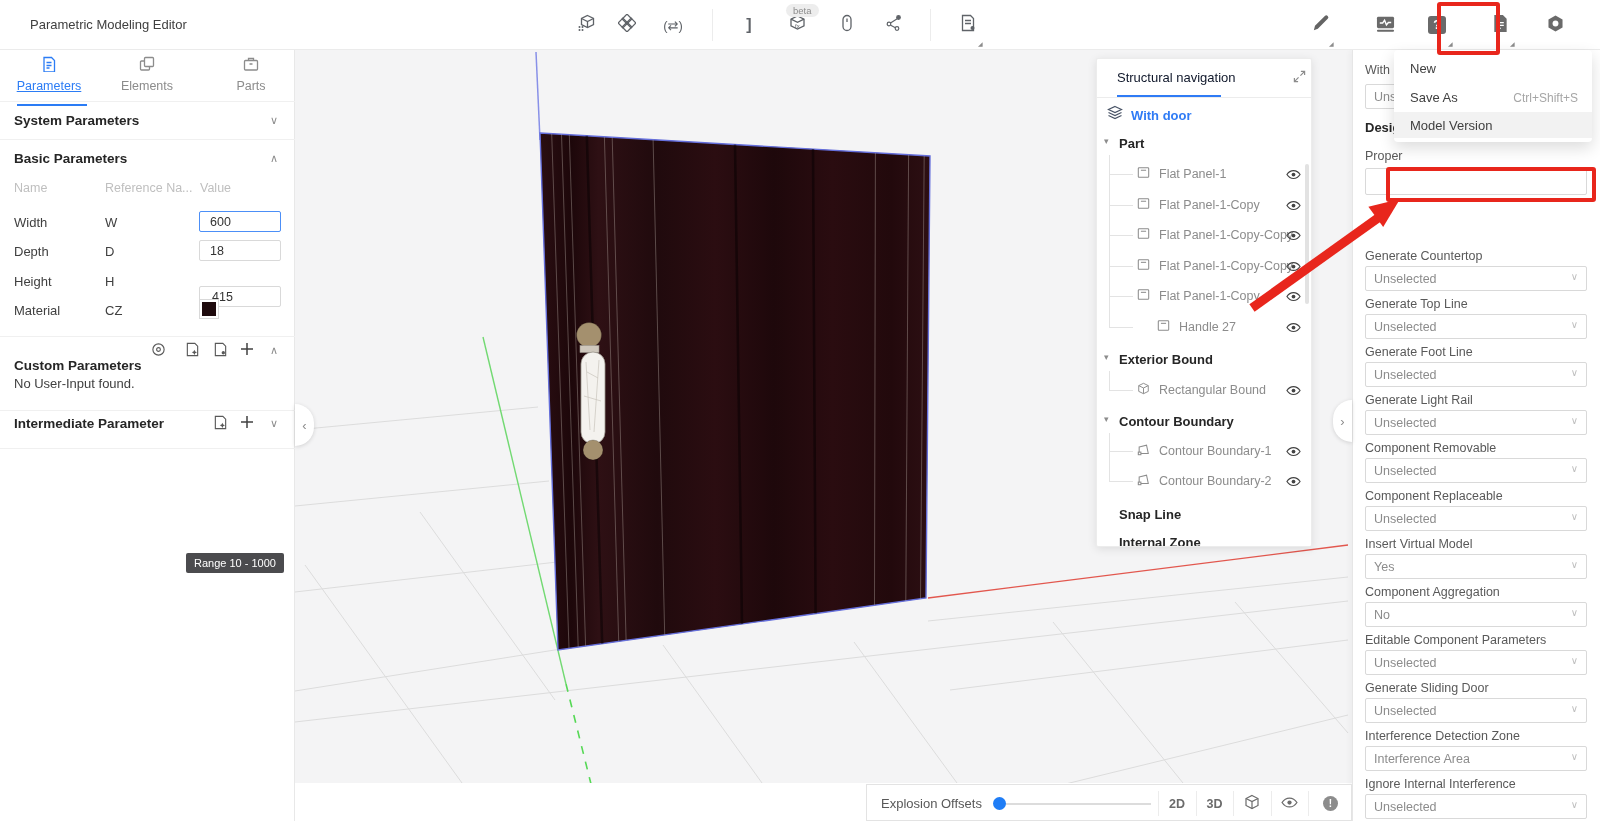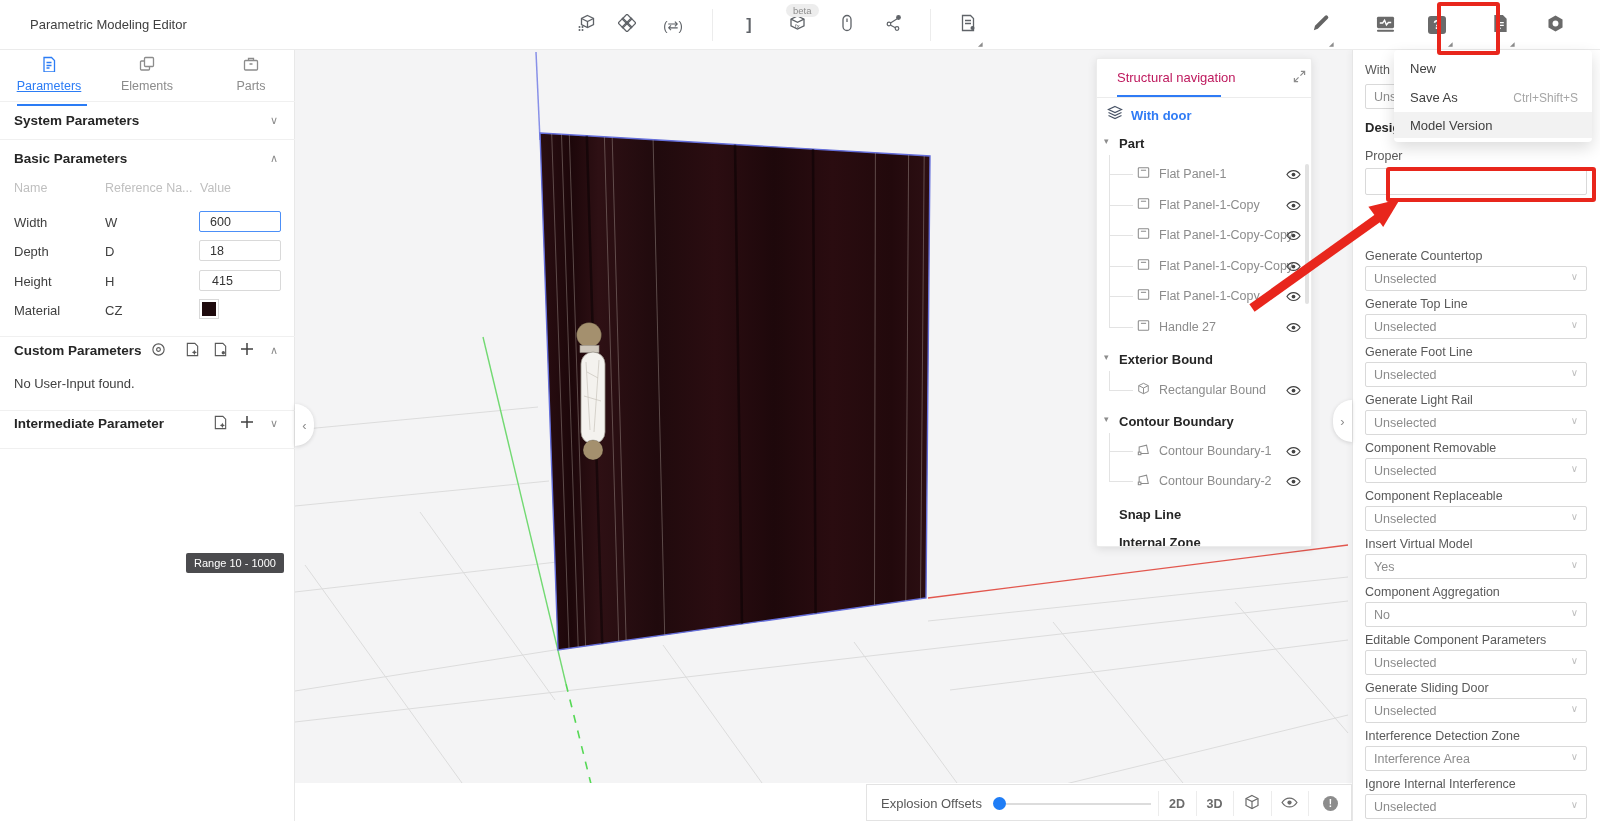--- a/index.html
+++ b/index.html
@@ -39,21 +39,21 @@
   #scene { left:295px; top:50px; z-index:3; }
 
   
   .edge-handle { width:19px; height:42px; background:#fff; box-shadow:0 1px 4px rgba(0,0,0,.14); color:#8c8c8c; font-size:13px; display:flex; align-items:center; justify-content:center; cursor:pointer; z-index:22; }
   #handle-left { left:295px; top:404px; border-radius:0 21px 21px 0; }
   #handle-right { left:1333px; top:400px; border-radius:21px 0 0 21px; }
 
   
   #nav-panel { left:1096px; top:58px; width:216px; height:489px; background:#fff; border:1px solid #ececec; border-radius:2px; box-shadow:0 2px 10px rgba(0,0,0,.10); overflow:hidden; z-index:15; }
   .nav-header { position:absolute; left:0; top:0; width:100%; height:39px; border-bottom:1px solid #ececec; }
-  .nav-title { position:absolute; left:20px; top:11px; font-size:13px; color:#be185d; cursor:pointer; }
+  .nav-title { position:absolute; left:20px; top:11px; font-size:13px; color:#0f172a; cursor:pointer; }
   .nav-underline { position:absolute; left:20px; top:36px; width:104px; height:2px; background:#2f7bf5; }
   .tree-row { position:absolute; left:0; width:100%; height:24px; display:flex; align-items:center; cursor:pointer; }
   .tree-root-label { font-size:13px; font-weight:bold; color:#2f7bf5; }
   .tree-group-label { font-size:13px; font-weight:bold; color:#262626; }
   .tree-item-label { font-size:12.5px; color:#8c8c8c; }
   .tree-caret { position:absolute; left:7px; top:5px; font-size:9px; color:#8c8c8c; }
   .eye-btn { position:absolute; right:10px; top:5px; width:15px; height:15px; cursor:pointer; }
   .vline { position:absolute; width:1px; background:#e3e3e3; left:12px; }
   .hstub { position:absolute; height:1px; background:#e3e3e3; left:12px; width:24px; }
   .nav-scroll-thumb { position:absolute; right:2px; top:105px; width:4px; height:140px; background:#e2e2e2; border-radius:2px; }
@@ -301,29 +301,29 @@
     <div class="abs p-label" style="left:14px; top:165px;">Width</div>
     <div class="abs p-label" style="left:105px; top:165px;">W</div>
     <input class="abs p-input focused" style="left: 199px; top: 161px;" value="600">
 
     <div class="abs p-label" style="left:14px; top:194px;">Depth</div>
     <div class="abs p-label" style="left:105px; top:194px;">D</div>
     <input class="abs p-input" style="left: 199px; top: 190px;" value="18">
 
     <div class="abs p-label" style="left:14px; top:224px;">Height</div>
     <div class="abs p-label" style="left:105px; top:224px;">H</div>
-    <input class="abs p-input" style="left: 199px; top: 220px; padding-left: 12px;" value="415">
+    <input class="abs p-input" style="left: 199px; top: 236px; padding-left: 12px;" value="415">
 
     <div class="abs p-label" style="left:14px; top:253px;">Material</div>
     <div class="abs p-label" style="left:105px; top:253px;">CZ</div>
     <div class="abs swatch" style="left:199px; top:249px;"></div>
 
     <div class="abs sb-divider" style="top:286px;"></div>
 
-    <div class="abs sec-title" style="left:14px; top:293px;">Custom Parameters</div>
+    <div class="abs sec-title" style="left:14px; top:308px;">Custom Parameters</div>
     <div class="abs mini-ic" style="left:150px; top:291px;">
         <svg width="15" height="15" viewBox="0 0 16 16" fill="none" stroke="#595959" stroke-width="1.2">
           <circle cx="8" cy="8" r="6"></circle>
           <circle cx="8" cy="8" r="2"></circle>
         </svg>
       </div>
     <div class="abs mini-ic" style="left:184px; top:291px;">
         <svg width="15" height="15" viewBox="0 0 16 16" fill="none" stroke="#595959" stroke-width="1.2">
           <path d="M2.5 1.5h8l3 3v10h-11z"></path>
           <path d="M10 8.2l.9 1.9 1.9.9-1.9.9-.9 1.9-.9-1.9-1.9-.9 1.9-.9z" fill="#595959" stroke="none"></path>
@@ -449,21 +449,21 @@
       <span style="margin-right:9px;"><svg width="13" height="13" viewBox="0 0 15 15" fill="none" stroke="#8c8c8c" stroke-width="1.2">
             <rect x="1.5" y="2" width="12" height="11" rx="1"></rect>
             <line x1="4.5" y1="5" x2="10.5" y2="5"></line>
           </svg></span>
       <span class="tree-item-label">Flat Panel-1-Copy</span>
       <span class="eye-btn"><svg width="15" height="15" viewBox="0 0 16 16">
             <path d="M1 8s2.7-4.2 7-4.2S15 8 15 8s-2.7 4.2-7 4.2S1 8 1 8z" fill="none" stroke="#434343" stroke-width="1.2"></path>
             <circle cx="8" cy="8" r="2" fill="#434343"></circle>
           </svg></span>
     </div>
-    <div class="tree-row" style="top:256px; padding-left:40px;">
+    <div class="tree-row" style="top:256px; padding-left:60px;">
       <span style="margin-right:9px;"><svg width="13" height="13" viewBox="0 0 15 15" fill="none" stroke="#8c8c8c" stroke-width="1.2">
             <rect x="1.5" y="2" width="12" height="11" rx="1"></rect>
             <line x1="4.5" y1="5" x2="10.5" y2="5"></line>
           </svg></span>
       <span class="tree-item-label">Handle 27</span>
       <span class="eye-btn"><svg width="15" height="15" viewBox="0 0 16 16">
             <path d="M1 8s2.7-4.2 7-4.2S15 8 15 8s-2.7 4.2-7 4.2S1 8 1 8z" fill="none" stroke="#434343" stroke-width="1.2"></path>
             <circle cx="8" cy="8" r="2" fill="#434343"></circle>
           </svg></span>
     </div>

